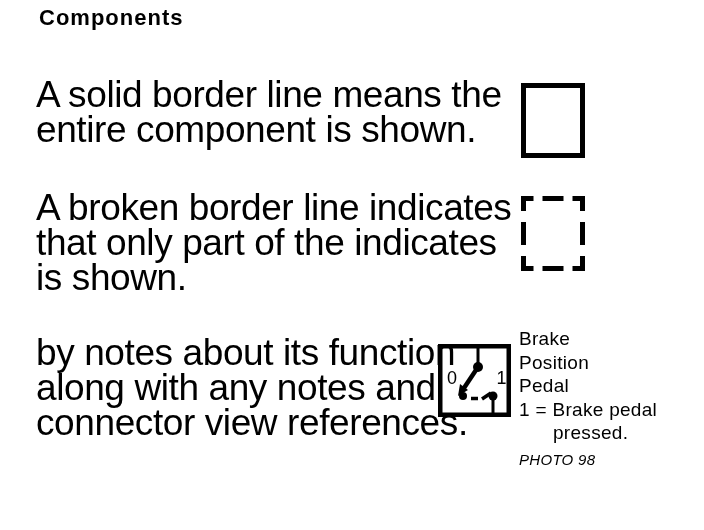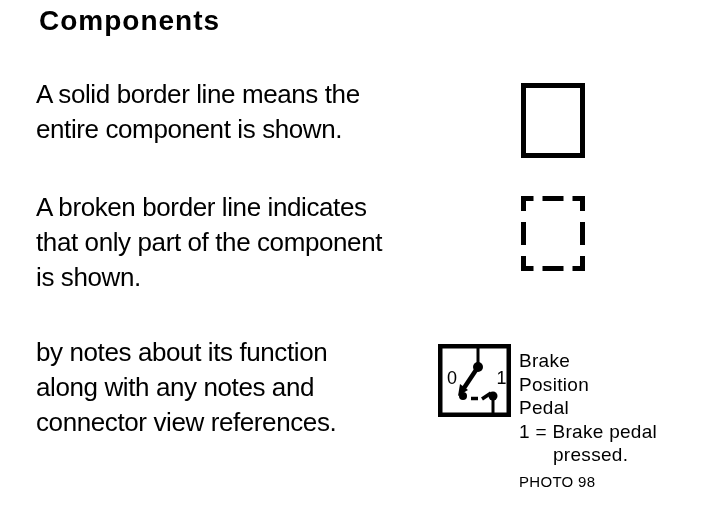--- a/index.html
+++ b/index.html
@@ -13,29 +13,29 @@
     height: 530px;
     background: #ffffff;
     color: #000000;
     font-family: "Liberation Sans", "DejaVu Sans", sans-serif;
     overflow: hidden;
   }
   .title {
     position: absolute;
     left: 39px;
     top: 5px;
-    font-size: 28px;
+    font-size: 22px;
     font-weight: bold;
     letter-spacing: 1px;
     white-space: nowrap;
   }
   .para {
     position: absolute;
     left: 36px;
-    font-size: 26px;
+    font-size: 37px;
     line-height: 35px;
     letter-spacing: -0.4px;
   }
   .para .line { white-space: nowrap; }
   #para-1 { top: 77px; }
   #para-2 { top: 190px; }
   #para-3 { top: 335px; }
 
   .solid-box {
     position: absolute;
@@ -53,54 +53,55 @@
     top: 196px;
   }
   .switch-figure {
     position: absolute;
     left: 438px;
     top: 344px;
   }
   .comp-label {
     position: absolute;
     left: 519px;
-    top: 349px;
+    top: 327px;
     width: 182px;
     font-size: 19px;
     line-height: 23.5px;
     letter-spacing: 0.3px;
   }
   .comp-label .line { white-space: nowrap; }
   .note-indent { padding-left: 34px; }
   .photo-ref {
     font-size: 15px;
     letter-spacing: 0.3px;
     margin-top: 3px;
     white-space: nowrap;
+    font-style: italic;
   }
   svg text {
     font-family: "Liberation Sans", "DejaVu Sans", sans-serif;
   }
 </style>
 </head>
 <body>
 
 <div id="page">
 
   <div class="title">Components</div>
 
   <div class="para" id="para-1">
     <div class="line">A solid border line means the</div>
     <div class="line">entire component is shown.</div>
   </div>
   <div class="solid-box"></div>
 
   <div class="para" id="para-2">
     <div class="line">A broken border line indicates</div>
-    <div class="line">that only part of the component</div>
+    <div class="line">that only part of the indicates</div>
     <div class="line">is shown.</div>
   </div>
   <svg class="dashed-box" width="64" height="75" viewBox="0 0 64 75">
     <line x1="0" y1="2.5" x2="64" y2="2.5" stroke="#000" stroke-width="5" stroke-dasharray="12.5 9 21 9 12.5 100"></line>
     <line x1="0" y1="72.5" x2="64" y2="72.5" stroke="#000" stroke-width="5" stroke-dasharray="12.5 9 21 9 12.5 100"></line>
     <line x1="2.5" y1="0" x2="2.5" y2="75" stroke="#000" stroke-width="5" stroke-dasharray="15 11 23 11 15 100"></line>
     <line x1="61.5" y1="0" x2="61.5" y2="75" stroke="#000" stroke-width="5" stroke-dasharray="15 11 23 11 15 100"></line>
   </svg>
 
   <div class="para" id="para-3">

